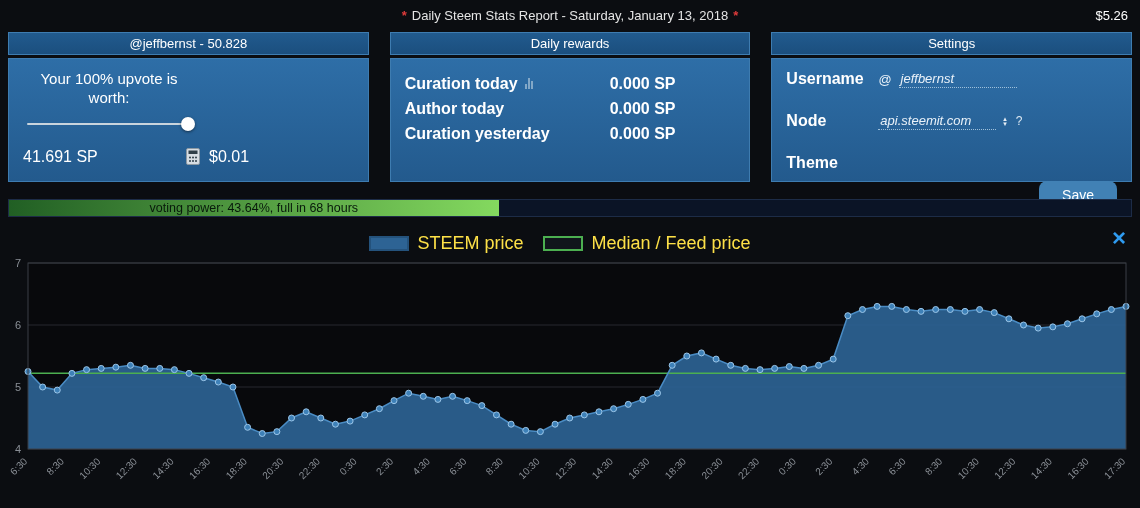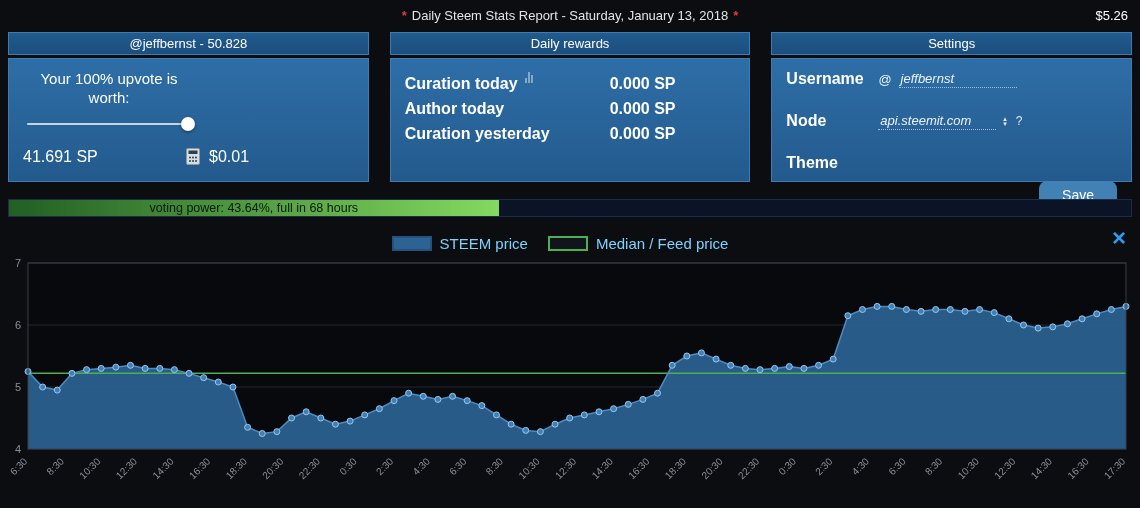--- a/index.html
+++ b/index.html
@@ -23,21 +23,21 @@
   .upvote-box{width:172px;text-align:center;font-size:15px;line-height:1.25}
   .slider{position:relative;height:14px;margin-top:9px;cursor:pointer}
   .slider-track{position:absolute;left:4px;right:4px;top:6px;height:2px;background:#c9d4dd;border-radius:1px}
   .slider-knob{position:absolute;top:0;width:14px;height:14px;border-radius:50%;background:#fff;box-shadow:0 1px 3px rgba(0,0,0,.5)}
   .acct-bottom{display:flex;align-items:center;margin-top:17px;font-weight:500}
   .sp-balance{width:163px}
   .calc-group{display:flex;align-items:center;gap:9px}
 
   
   .rewards-row{display:flex;align-items:center;margin:2px 0;font-weight:600;line-height:1.45}
-  .rewards-label{width:62%;display:flex;align-items:flex-start}
+  .rewards-label{width:62%;display:flex;align-items:center}
   .rewards-value{flex:1}
   .bar-icon{display:inline-flex;align-items:flex-end;gap:1px;height:11px;margin-left:7px;opacity:.7}
   .bar-icon i{width:2px;background:#a9c3d8;display:block}
   .bar-icon i:nth-child(1){height:5px}
   .bar-icon i:nth-child(2){height:11px}
   .bar-icon i:nth-child(3){height:8px}
 
   
   .settings-grid{display:grid;grid-template-columns:92px 1fr;row-gap:24px;align-items:center}
   .settings-label{font-weight:bold}
@@ -54,21 +54,21 @@
   .voting-fill{height:100%;background:linear-gradient(90deg,#215f24,#84d95f);display:flex;align-items:center;justify-content:center}
   .voting-text{font-size:12.5px;color:#081a0b;white-space:nowrap}
 
   
   .chart-section{margin-top:13px;padding:0 8px;position:relative}
   .chart-header{position:relative;height:27px;display:flex;align-items:center;justify-content:center}
   .legend-item{display:flex;align-items:center;cursor:pointer}
   .swatch{width:40px;height:15px;display:inline-block;margin-right:8px}
   .swatch-steem{background:#2d6394;border:2px solid #24527c}
   .swatch-median{background:#10151b;border:2px solid #4caf50}
-  .legend-label{color:#7dd3fc;font-size:15px;margin-right:20px}
+  .legend-label{color:#fde047;font-size:18px;margin-right:20px}
   .close-x{position:absolute;right:6px;top:-3px;color:#2f9bf0;font-size:24px;font-weight:bold;line-height:22px;cursor:pointer}
   #price-chart{display:block}
 </style>
 </head>
 <body>
 
 <div class="topbar">
   <span class="star">*</span>
   <span>Daily Steem Stats Report - Saturday, January 13, 2018</span>
   <span class="star">*</span>

